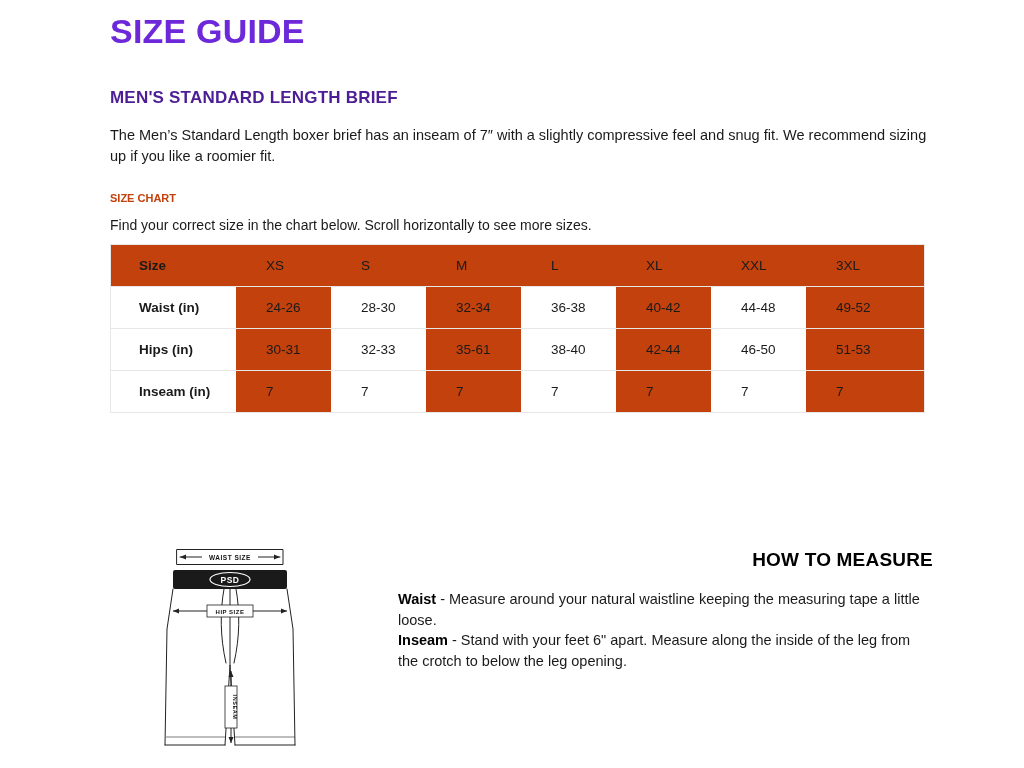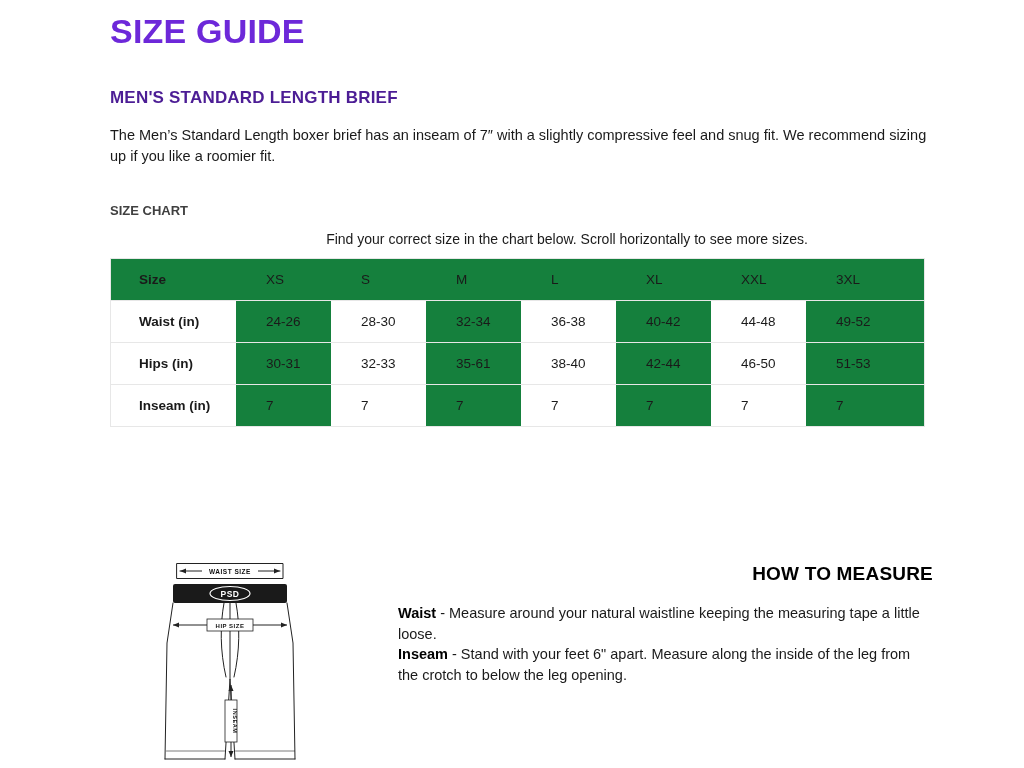--- a/index.html
+++ b/index.html
@@ -28,29 +28,28 @@
     color: #4c1d95;
     margin: 37px 0 0 0;
   }
   .description {
     font-size: 14.5px;
     line-height: 21px;
     max-width: 830px;
     margin: 17px 0 0 0;
   }
   .section-heading {
-    font-size: 13px;
-    font-weight: 700;
-    color: #404040;
-    margin: 36px 0 0 0;
+    font-size: 11px;
+    font-weight: 700;
+    color: #c2410c;
+    margin: 25px 0 0 0;
   }
   .chart-note {
     font-size: 14px;
     margin: 13px 0 0 0;
-    text-align: center;
   }
 
   .table-wrap {
     margin-top: 11px;
     width: 815px;
     overflow: hidden;
     border: 1px solid #e7e7e7;
   }
   table.size-table {
     border-collapse: collapse;
@@ -63,21 +62,21 @@
     text-align: left;
     font-weight: normal;
     border-top: 1px solid #e7e7e7;
     white-space: nowrap;
     overflow: hidden;
   }
   .size-table thead th { border-top: none; }
   .size-table .col-label { width: 125px; padding-left: 28px; font-weight: 700; }
   .size-table .col-data { width: 95px; }
   .size-table .col-fill { width: 60px; }
-  .size-table .gray { background: #15803d; }
+  .size-table .gray { background: #c2410c; }
 
   .lower {
     display: flex;
     margin-top: 136px;
     align-items: flex-start;
   }
   .diagram-col { width: 288px; flex: 0 0 288px; }
   .diagram-col svg { display: block; margin-left: 45px; }
 
   .measure-col { width: 535px; }

